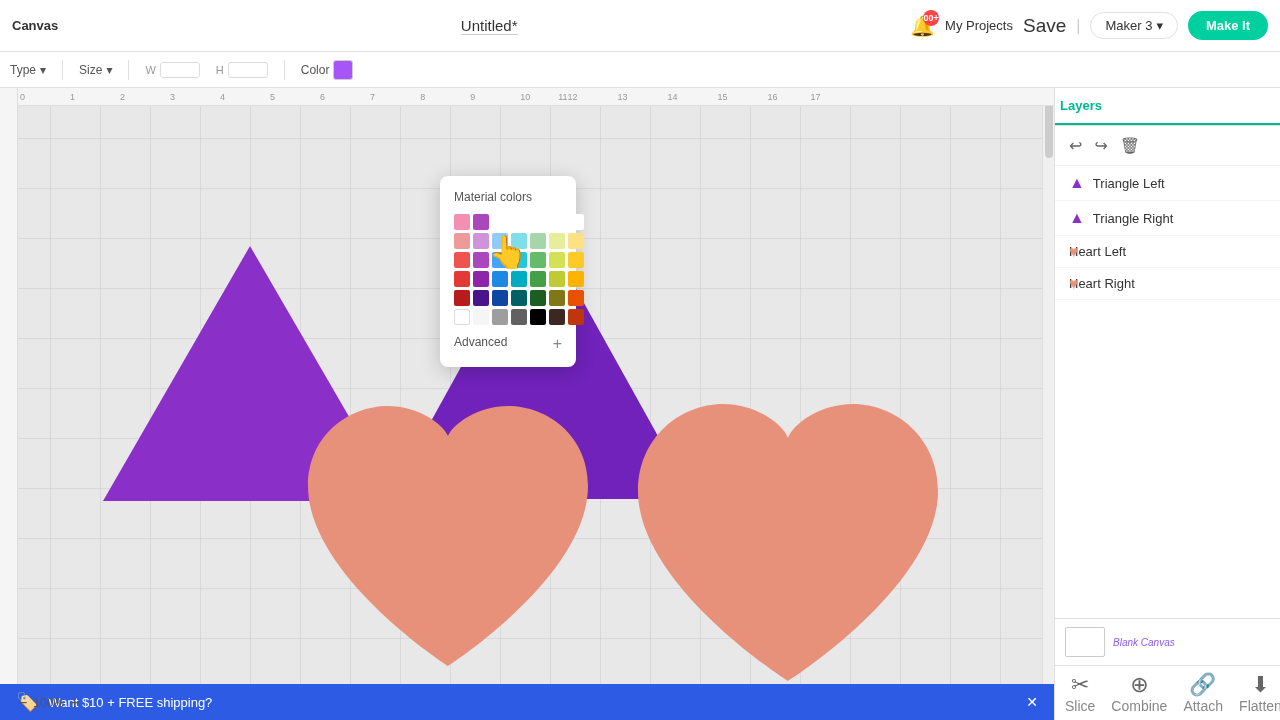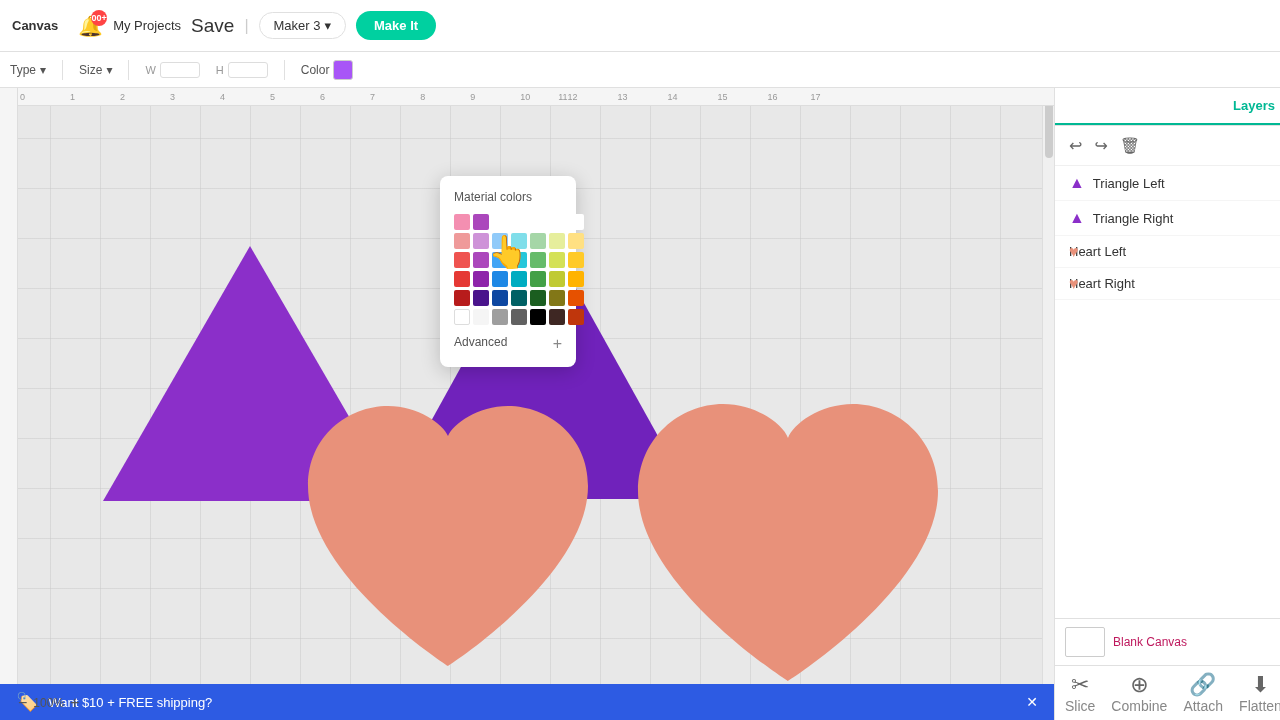--- a/index.html
+++ b/index.html
@@ -79,41 +79,41 @@
       font-size: 32px;
     }
 
     
     .right-panel {
       width: 226px; background: #fff; border-left: 1px solid #e0e0e0;
       display: flex; flex-direction: column;
     }
     .panel-tabs { display: flex; border-bottom: 1px solid #e0e0e0; }
     .panel-tab {
-      flex: 1; text-align: right; padding: 10px 5px; font-size: 13px; color: #777; cursor: pointer; border-bottom: 2px solid transparent;
+      flex: 1; text-align: left; padding: 10px 5px; font-size: 13px; color: #777; cursor: pointer; border-bottom: 2px solid transparent;
     }
     .panel-tab.active { color: #00b894; border-bottom: 2px solid #00b894; font-weight: 600; }
 
     
     .panel-toolbar { display: flex; align-items: center; gap: 8px; padding: 8px 12px; border-bottom: 1px solid #f0f0f0; }
     .panel-icon-btn { background: none; border: none; cursor: pointer; font-size: 16px; color: #666; padding: 2px; }
 
     
     .layer-item {
       display: flex; align-items: center; gap: 8px; padding: 8px 14px; cursor: pointer;
       border-bottom: 1px solid #f5f5f5; font-size: 13px; color: #333;
     }
     .layer-icon { font-size: 16px; }
     .layer-icon.triangle { color: #8b2fc9; }
     .layer-icon.heart { color: #e8917a; }
 
     
     .canvas-thumb { display: flex; align-items: center; gap: 8px; padding: 8px 10px; border-top: 1px solid #e0e0e0; margin-top: auto; }
     .thumb-box { width: 40px; height: 30px; background: #fff; border: 1px solid #ccc; border-radius: 2px; }
-    .thumb-label { font-size: 12px; color: #be185d; }
+    .thumb-label { font-size: 10px; color: #8b5cf6; font-style: italic; }
 
     
     .bottom-bar {
       border-top: 1px solid #e0e0e0; padding: 6px 10px; display: flex; align-items: center; gap: 16px;
     }
     .bottom-icon { font-size: 22px; color: #666; cursor: pointer; text-align: center; }
     .bottom-icon-label { font-size: 14px; color: #888; text-align: right; }
     .bottom-btn { display: flex; flex-direction: column; align-items: center; cursor: pointer; }
 
     
@@ -141,20 +141,23 @@
       background: #f0f0f0; border-top: 1px solid #ddd;
     }
     .scroll-thumb-v { width: 8px; height: 60px; background: #ccc; border-radius: 4px; margin: 2px; margin-top: 10px; }
     .scroll-thumb-h { height: 8px; width: 80px; background: #ccc; border-radius: 4px; margin: 2px; }
   </style>
 </head>
 <body>
 
 <div class="topbar">
   <span class="topbar-logo">Canvas</span>
+  <div style="flex:1; text-align:center;">
+    <span class="topbar-title"><span>Untitled*</span></span>
+  </div>
   <div class="topbar-right">
     <button class="notif-btn">
       🔔
       <span class="notif-badge">00+</span>
     </button>
     <button class="my-projects-btn">My Projects</button>
     <button class="save-btn">Save</button>
     <span class="separator">|</span>
     <button class="maker-btn">
       <span>Maker 3</span> 

